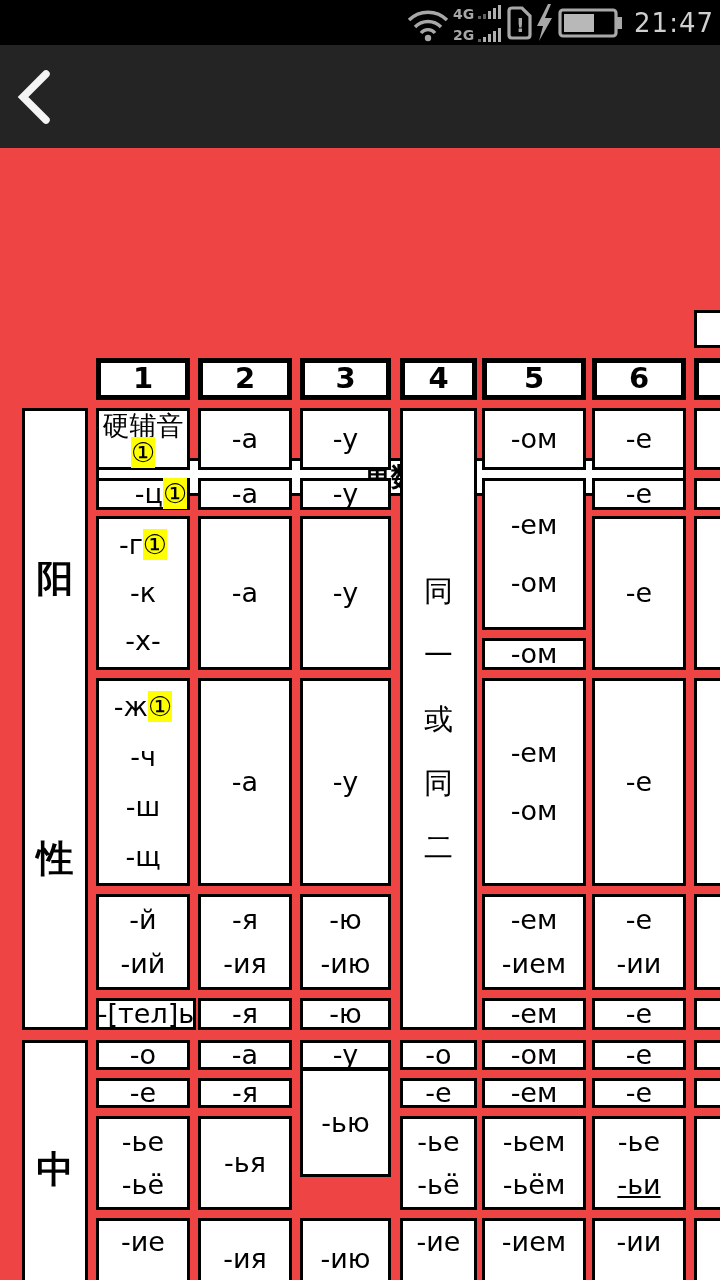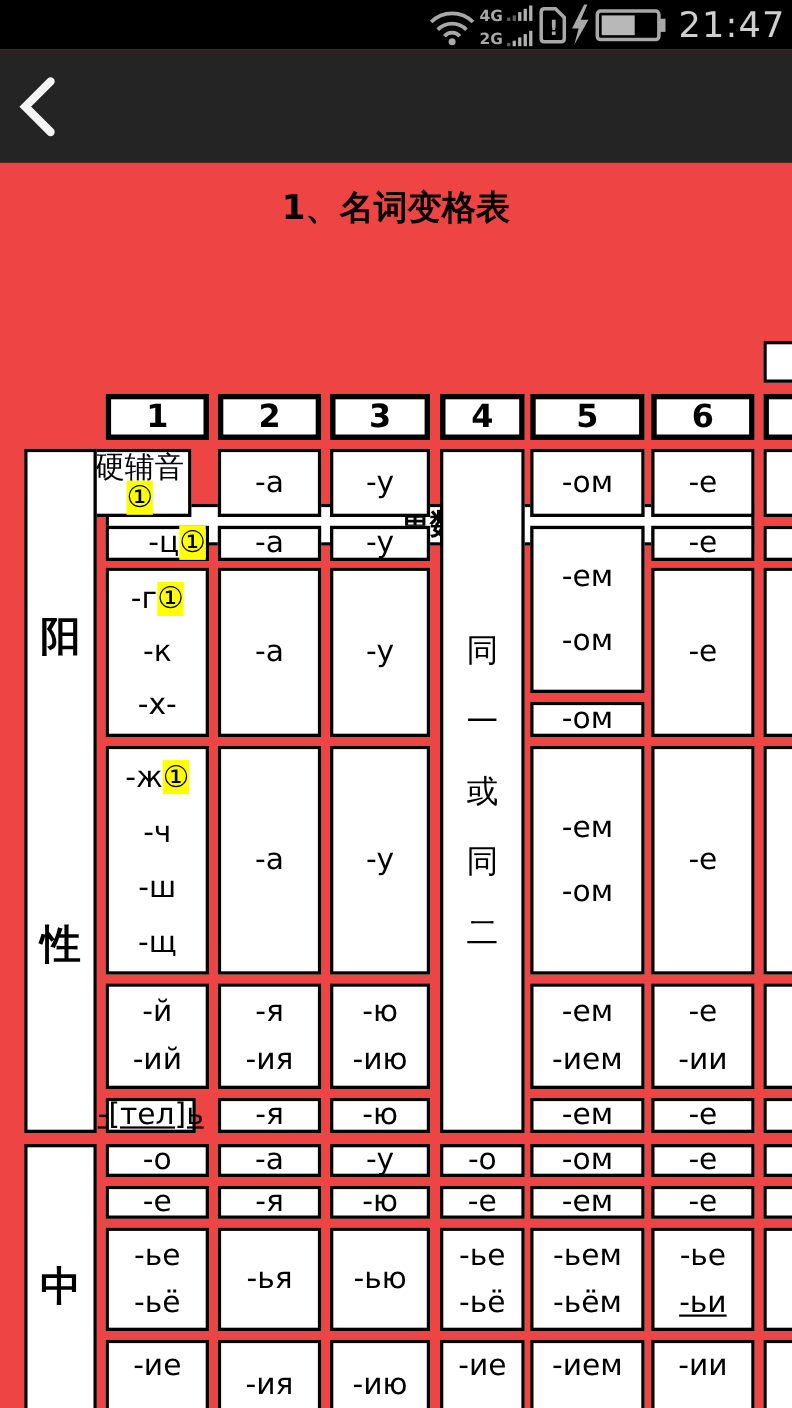--- a/index.html
+++ b/index.html
@@ -5,21 +5,21 @@
   html,body{margin:0;padding:0;background:#888;}
   .screen{
     position:relative;width:720px;height:1280px;margin:0 auto;
     background:#ef4444;overflow:hidden;
     font-family:"DejaVu Sans","Liberation Sans",sans-serif;
     -webkit-font-smoothing:antialiased;
   }
   
   .status-bar{position:absolute;left:0;top:0;width:720px;height:45px;background:#000;}
   .status-inner{position:absolute;right:6px;top:0;height:45px;display:flex;align-items:center;gap:4px;}
-  .status-time{font-size:32px;color:#cfcfcf;letter-spacing:1px;padding-left:4px;}
+  .status-time{font-size:26px;color:#cfcfcf;letter-spacing:1px;padding-left:4px;}
   
   .app-bar{position:absolute;left:0;top:45px;width:720px;height:103px;background:#242424;}
   .back-btn{position:absolute;left:8px;top:20px;width:64px;height:64px;display:flex;align-items:center;justify-content:center;cursor:pointer;}
   
   .page-title{position:absolute;left:0;top:168px;width:720px;text-align:center;
     font-size:31px;font-weight:bold;color:#000;}
   
   .table-viewport{position:absolute;left:0;top:148px;width:720px;height:1132px;}
   .cell{position:absolute;box-sizing:border-box;border:3px solid #000;background:#fff;
     display:flex;flex-direction:column;align-items:center;justify-content:center;
@@ -81,21 +81,20 @@
   </div>
 
   <div class="app-bar">
     <div class="back-btn">
       <svg width="60" height="60" viewBox="0 0 60 60">
         <polyline points="36,7 13,30 36,53" stroke="#f4f4f4" stroke-width="7.5" fill="none" stroke-linecap="round" stroke-linejoin="miter"></polyline>
       </svg>
     </div>
   </div>
 
-  <div class="page-title">1、名词变格表</div>
 
   <div class="table-viewport">
     <div class="cell corner-cell">
       <span class="ln">数</span>
       <span class="ln">性 格</span>
     </div>
     <div class="cell sing-cell">单数</div>
     <div id="cells-host">
         <div class="cell num" style="left: 96px; top: 210px; width: 94px; height: 42px;">
           <span class="ln">1</span>
@@ -108,21 +107,21 @@
         </div>
         <div class="cell num" style="left: 400px; top: 210px; width: 77px; height: 42px;">
           <span class="ln">4</span>
         </div>
         <div class="cell num" style="left: 482px; top: 210px; width: 104px; height: 42px;">
           <span class="ln">5</span>
         </div>
         <div class="cell num" style="left: 592px; top: 210px; width: 94px; height: 42px;">
           <span class="ln">6</span>
         </div>
-        <div class="cell" style="left: 80px; top: 260px; width: 94px; height: 62px;">
+        <div class="cell" style="left: 96px; top: 260px; width: 94px; height: 62px;">
           <span class="ln" style="line-height: 27px;">硬辅音</span>
           <span class="ln" style="line-height: 27px;"><span class="hl">①</span></span>
         </div>
         <div class="cell" style="left: 198px; top: 260px; width: 94px; height: 62px;">
           <span class="ln">-а</span>
         </div>
         <div class="cell" style="left: 300px; top: 260px; width: 91px; height: 62px;">
           <span class="ln">-у</span>
         </div>
         <div class="cell" style="left: 482px; top: 260px; width: 104px; height: 62px;">
@@ -196,21 +195,21 @@
           <span class="ln" style="line-height: 44px;">-ию</span>
         </div>
         <div class="cell" style="left: 482px; top: 746px; width: 104px; height: 96px;">
           <span class="ln" style="line-height: 44px;">-ем</span>
           <span class="ln" style="line-height: 44px;">-ием</span>
         </div>
         <div class="cell" style="left: 592px; top: 746px; width: 94px; height: 96px;">
           <span class="ln" style="line-height: 44px;">-е</span>
           <span class="ln" style="line-height: 44px;">-ии</span>
         </div>
-        <div class="cell" style="left: 96px; top: 850px; width: 82px; height: 32px; text-decoration: underline;">
+        <div class="cell" style="left: 96px; top: 850px; width: 100px; height: 32px;">
           <span class="ln">-[тел]ь</span>
         </div>
         <div class="cell" style="left: 198px; top: 850px; width: 94px; height: 32px;">
           <span class="ln">-я</span>
         </div>
         <div class="cell" style="left: 300px; top: 850px; width: 91px; height: 32px;">
           <span class="ln">-ю</span>
         </div>
         <div class="cell" style="left: 482px; top: 850px; width: 104px; height: 32px;">
           <span class="ln">-ем</span>
@@ -254,21 +253,21 @@
         <div class="cell" style="left: 592px; top: 930px; width: 94px; height: 30px;">
           <span class="ln">-е</span>
         </div>
         <div class="cell" style="left: 96px; top: 968px; width: 94px; height: 94px;">
           <span class="ln" style="line-height: 43px;">-ье</span>
           <span class="ln" style="line-height: 43px;">-ьё</span>
         </div>
         <div class="cell" style="left: 198px; top: 968px; width: 94px; height: 94px;">
           <span class="ln">-ья</span>
         </div>
-        <div class="cell" style="left: 300px; top: 968px; width: 91px; height: 94px;">
+        <div class="cell" style="left: 300px; top: 920px; width: 91px; height: 109px;">
           <span class="ln">-ью</span>
         </div>
         <div class="cell" style="left: 400px; top: 968px; width: 77px; height: 94px;">
           <span class="ln" style="line-height: 43px;">-ье</span>
           <span class="ln" style="line-height: 43px;">-ьё</span>
         </div>
         <div class="cell" style="left: 482px; top: 968px; width: 104px; height: 94px;">
           <span class="ln" style="line-height: 43px;">-ьем</span>
           <span class="ln" style="line-height: 43px;">-ьём</span>
         </div>

